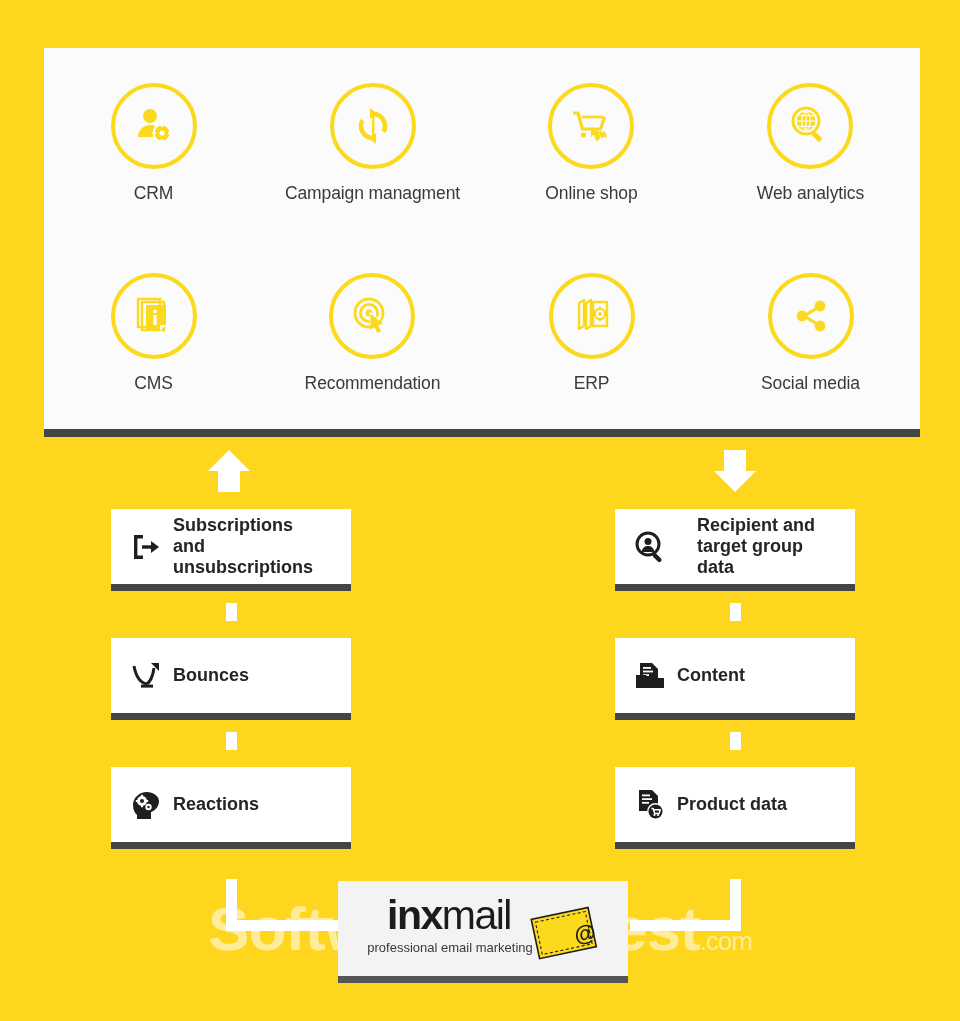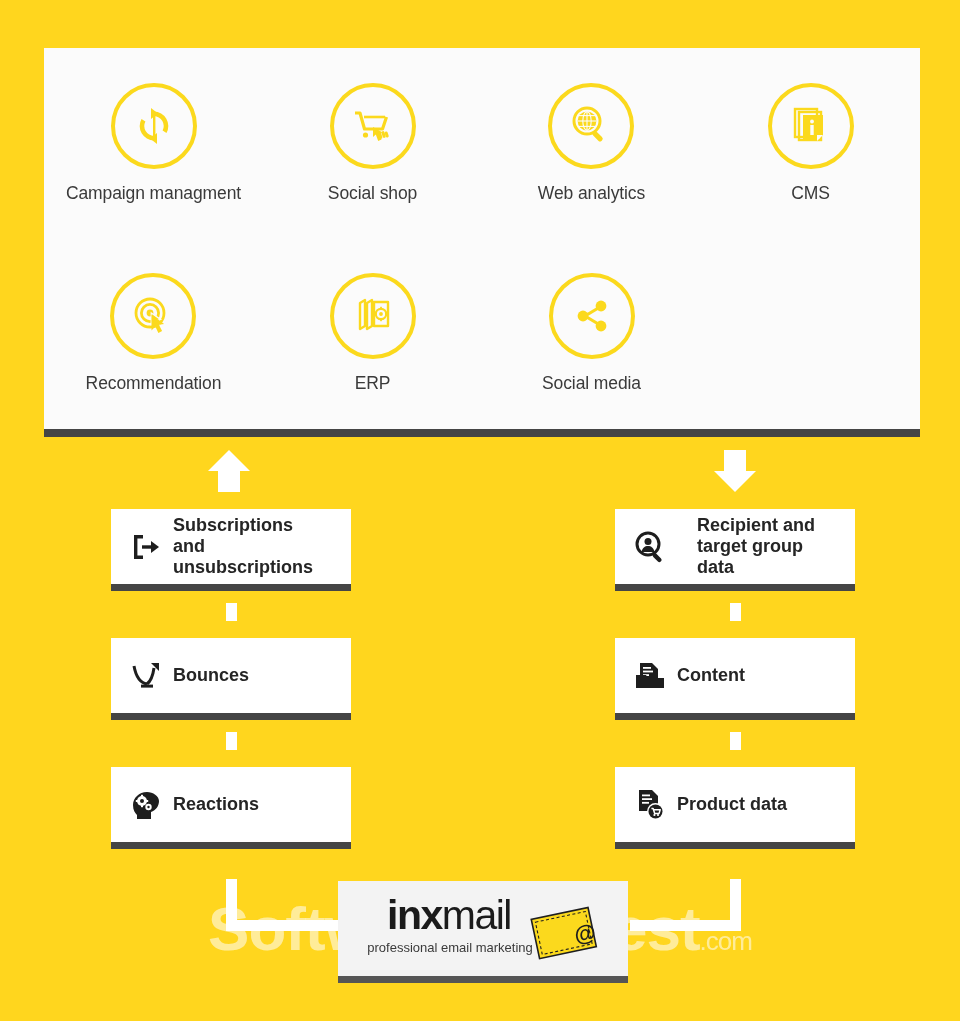--- a/index.html
+++ b/index.html
@@ -210,20 +210,40 @@
     margin-left: -6px;
     margin-top: 10px;
   }
 </style>
 </head>
 <body>
 
 <div id="integrations-panel">
   <div class="icon-grid">
 
+    <div class="icon-cell">
+      <div class="icon-circle">
+        <svg width="44" height="44" viewBox="0 0 44 44">
+          <circle cx="18" cy="12" r="7" fill="#FBD91D"></circle>
+          <path d="M6 33c0-7 5.4-12 12-12s12 5 12 12z" fill="#FBD91D"></path>
+          <circle cx="30" cy="29" r="9.5" fill="#FBFBFB"></circle>
+          <g fill="#FBD91D">
+            <circle cx="30" cy="29" r="7.5"></circle>
+          </g>
+          <circle cx="30" cy="29" r="2.6" fill="#FBFBFB"></circle>
+          <g fill="#FBFBFB">
+            <rect x="29" y="19.6" width="2" height="3.4"></rect>
+            <rect x="29" y="35" width="2" height="3.4"></rect>
+            <rect x="20.6" y="28" width="3.4" height="2"></rect>
+            <rect x="36" y="28" width="3.4" height="2"></rect>
+          </g>
+        </svg>
+      </div>
+      <div class="icon-label">CRM</div>
+    </div>
 
     <div class="icon-cell">
       <div class="icon-circle">
         <svg width="40" height="40" viewBox="0 0 40 40">
           <path d="M20 5.5 A14.5 14.5 0 0 1 32.5 27 L28.6 24.6 A10 10 0 0 0 20 10 Z" fill="#FBD91D"></path>
           <path d="M20 34.5 A14.5 14.5 0 0 1 7.5 13 L11.4 15.4 A10 10 0 0 0 20 30 Z" fill="#FBD91D"></path>
           <polygon points="17,2 17,13 24,7.5" fill="#FBD91D"></polygon>
           <polygon points="23,38 23,27 16,32.5" fill="#FBD91D"></polygon>
           <rect x="19" y="7" width="2.4" height="26" fill="#FBD91D"></rect>
         </svg>
@@ -238,21 +258,21 @@
           <path d="M13 12 h21" fill="none" stroke="#FBD91D" stroke-width="2.6"></path>
           <circle cx="14.5" cy="30" r="2.6" fill="#FBD91D"></circle>
           <g fill="#FBD91D">
             <path d="M22 22 l0 10 l2.8 -2.6 l2.4 6.6 l3.3 -1.4 l-2.5 -6.4 l3.6 -0.6 z"></path>
             <rect x="27.5" y="26.5" width="3.1" height="7.5" rx="1.5" transform="rotate(-18 29 30)"></rect>
             <rect x="31" y="26" width="3.1" height="7" rx="1.5" transform="rotate(-18 32.5 29.5)"></rect>
             <rect x="34.2" y="26.4" width="3" height="6.2" rx="1.5" transform="rotate(-18 35.7 29.5)"></rect>
           </g>
         </svg>
       </div>
-      <div class="icon-label">Social shop</div>
+      <div class="icon-label">Online shop</div>
     </div>
 
     <div class="icon-cell">
       <div class="icon-circle">
         <svg width="44" height="44" viewBox="0 0 44 44">
           <circle cx="18" cy="17" r="13" fill="none" stroke="#FBD91D" stroke-width="3"></circle>
           <circle cx="18" cy="17" r="9.4" fill="#FBD91D"></circle>
           <g stroke="#FBFBFB" stroke-width="1.1" fill="none">
             <ellipse cx="18" cy="17" rx="4.2" ry="9.4"></ellipse>
             <line x1="8.6" y1="17" x2="27.4" y2="17"></line>

